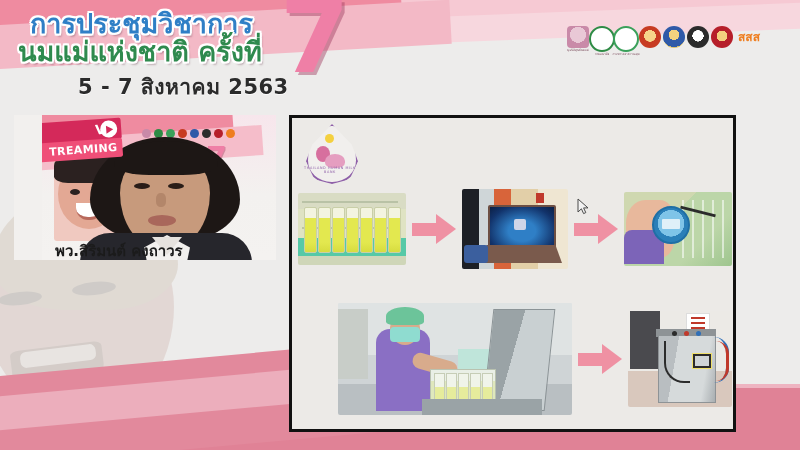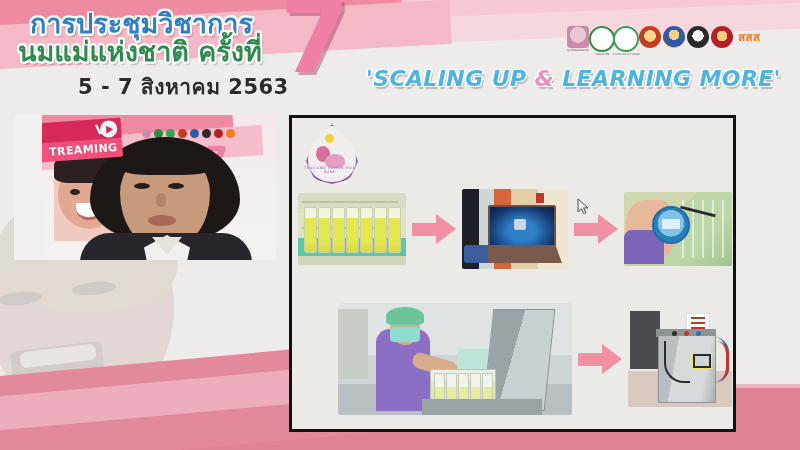--- a/index.html
+++ b/index.html
@@ -359,21 +359,20 @@
     <div class="hdr-pink-band-r2"></div>
     <div class="hdr-pink-top"></div>
     <div class="hdr-pink-mid"></div>
 
     <div class="big-seven">7</div>
 
     <div class="thai-line1">การประชุมวิชาการ</div>
     <div class="thai-line2">นมแม่แห่งชาติ ครั้งที่</div>
     <div class="thai-date">5 - 7 สิงหาคม 2563</div>
 
-    <div class="slogan"><span>'SCALING UP </span><span class="amp">&amp;</span><span> LEARNING MORE'</span></div>
 
     <div class="logos">
       <div class="logo lg1">
           <div class="mark"></div>
           <div class="cap">มูลนิธิศูนย์นมแม่</div>
         </div>
       <div class="logo lg2">
           <div class="mark"></div>
           <div class="cap">กรมอนามัย</div>
         </div>
@@ -450,20 +449,21 @@
               <i></i>
             </span>
         </div>
         <div class="lb-bot">
           <span>TREAMING</span>
         </div>
       </div>
     </div>
   </div>
 
+  <div class="speaker-name">พว.สิริมนต์  คงถาวร</div>
 
   <div class="slide">
 
     <div class="slide-logo">
       <div class="drop"></div>
       <div class="drop-dot"></div>
       <div class="drop-mom"></div>
       <div class="drop-baby"></div>
       <div class="drop-arc">THAILAND HUMAN MILK BANK</div>
     </div>

